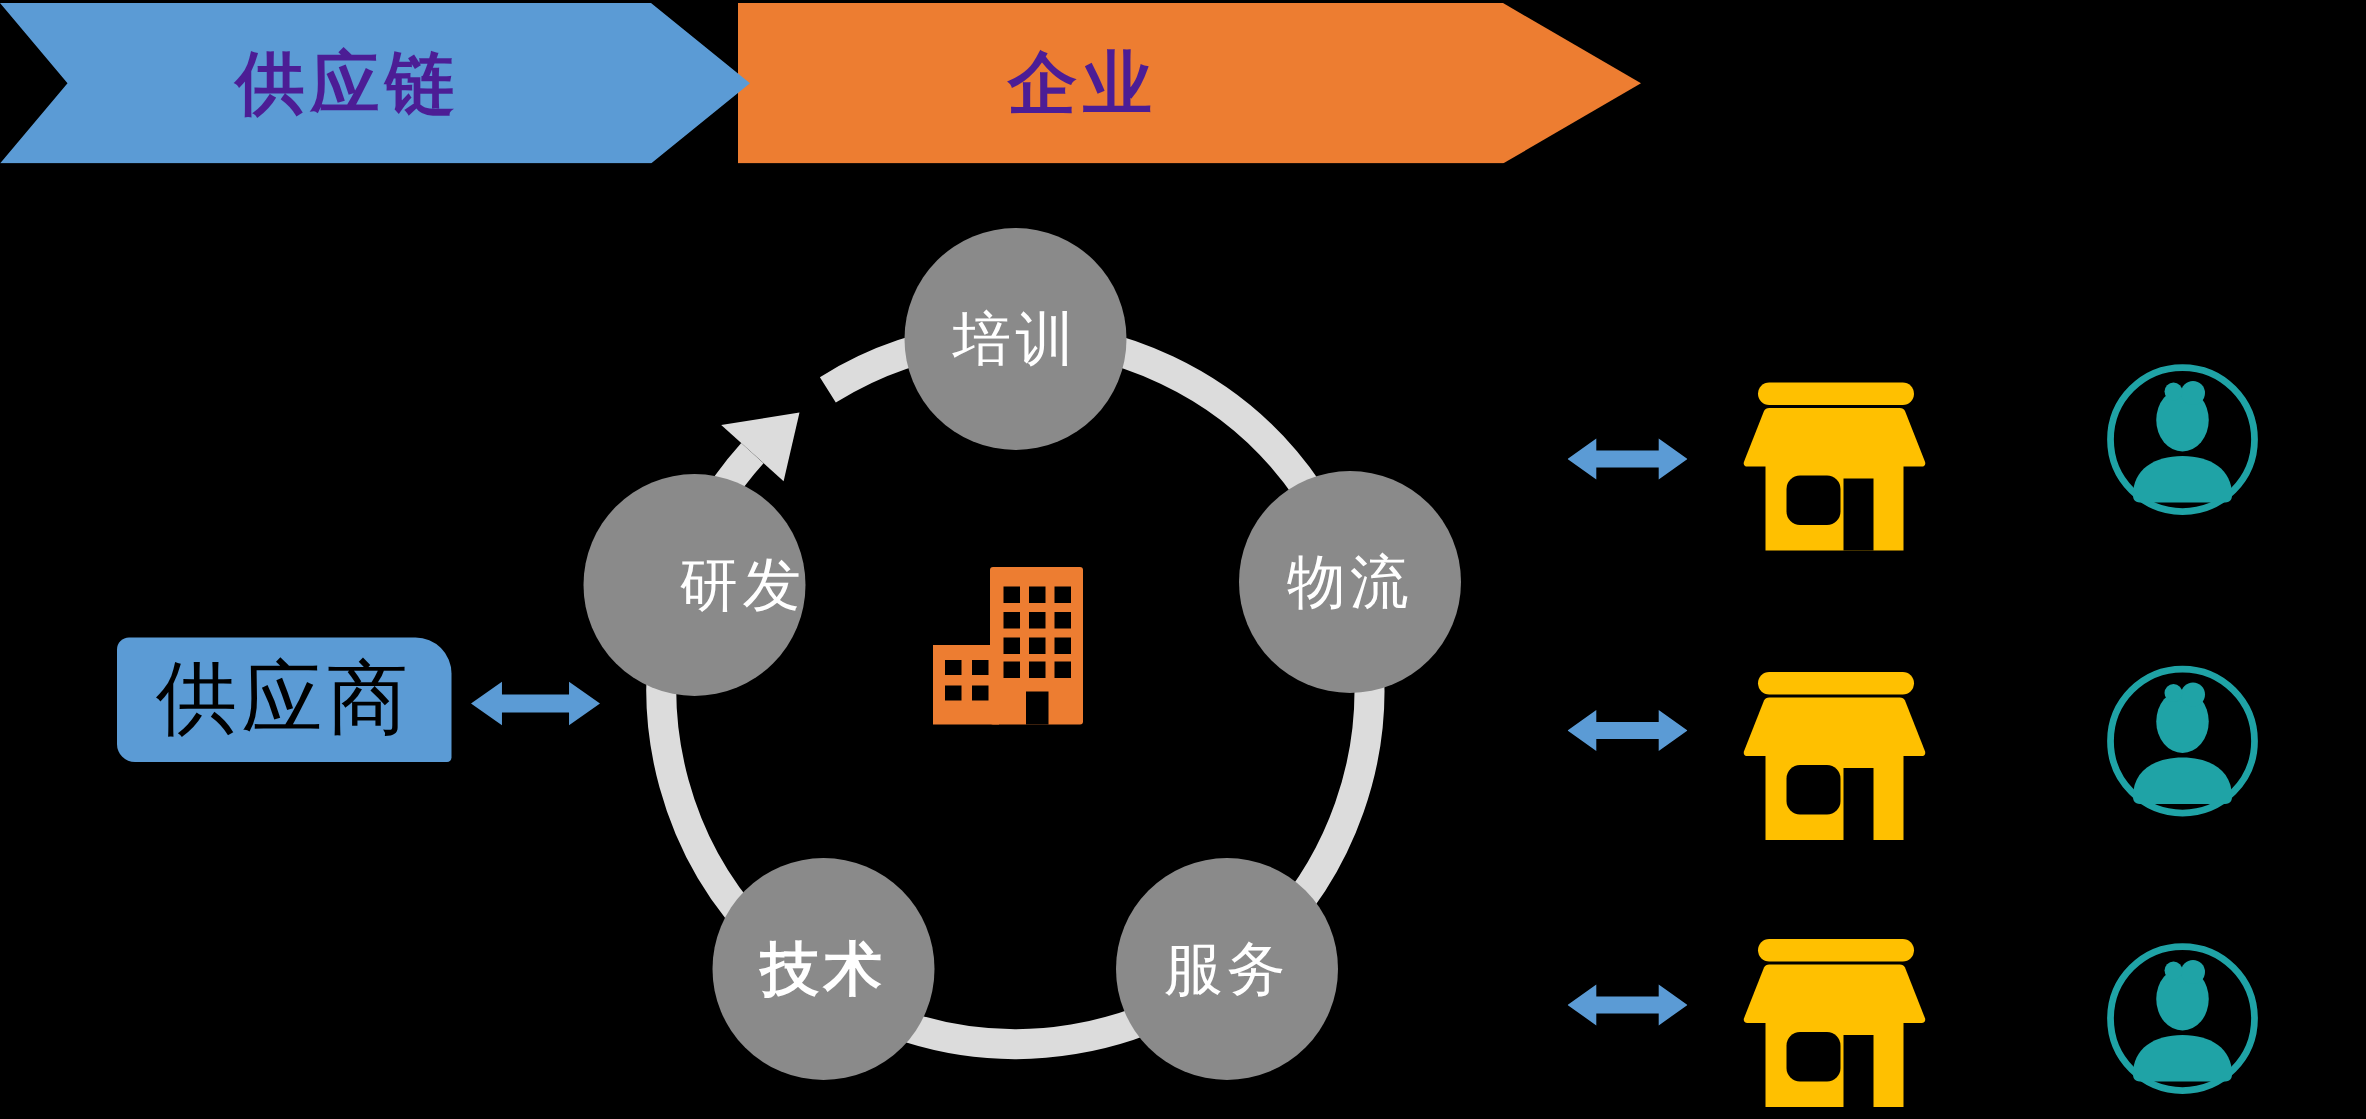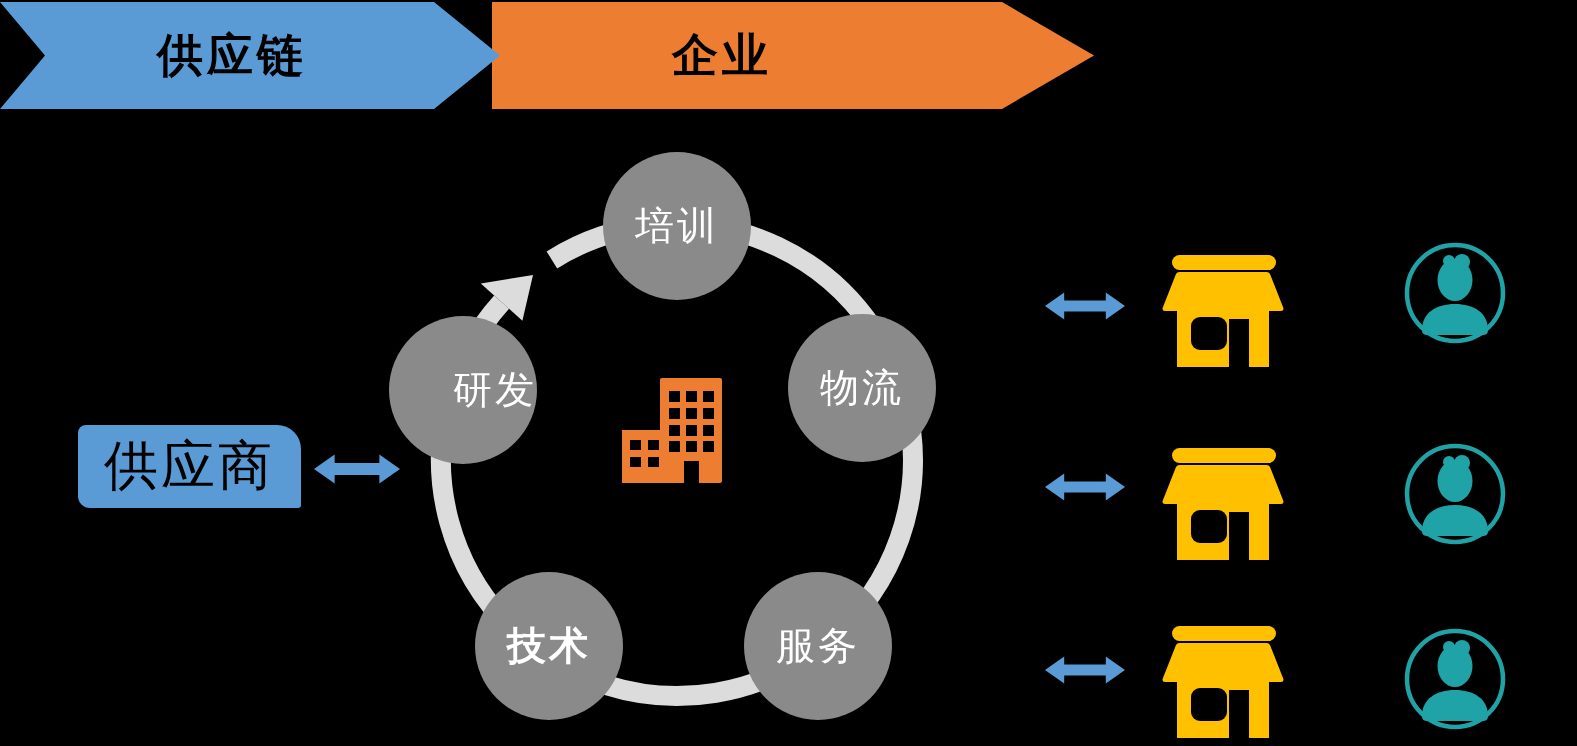--- a/index.html
+++ b/index.html
@@ -2,38 +2,38 @@
 <html><head>
 <meta charset="utf-8">
 <style>
   html,body{margin:0;padding:0;background:#000;}
   .stage{position:relative;width:1577px;height:746px;background:#000;overflow:hidden;
          font-family:"Liberation Sans",sans-serif;}
 
   
   .banner{position:absolute;top:2px;height:107px;}
   .banner span{position:absolute;top:0;height:100%;display:flex;align-items:center;justify-content:center;
-               color:#000000;font-weight:bold;font-size:46px;letter-spacing:4px;}
+               color:#4c1d95;font-weight:bold;font-size:46px;letter-spacing:4px;}
   .banner-blue{left:0;width:500px;background:#5B9BD5;z-index:6;
     clip-path:polygon(0 0,434px 0,500px 53.5px,434px 107px,0 107px,45px 53.5px);}
   .banner-blue span{left:30px;width:404px;}
   .banner-orange{left:492px;width:602px;background:#ED7D31;z-index:5;
     clip-path:polygon(0 0,510px 0,602px 53.5px,510px 107px,0 107px);}
   .banner-orange span{left:0;width:460px;}
   .banner-teal{left:1026px;width:486px;background:#1FA3A6;z-index:4;
     clip-path:polygon(0 0,422px 0,486px 53.5px,422px 107px,0 107px);}
   .banner-teal span{left:0;width:432px;}
 
   
   .ring-svg{position:absolute;left:0;top:0;z-index:1;}
   .node{position:absolute;width:148px;height:148px;border-radius:50%;background:#8A8A8A;z-index:2;
         display:flex;align-items:center;justify-content:center;color:#fff;font-size:39px;
         font-family:"Liberation Serif",serif;letter-spacing:3px;}
   .node-training{left:603px;top:152px;}
-  .node-logistics{left:788px;top:314px;}
+  .node-logistics{left:826px;top:314px;}
   .node-rnd{left:389px;top:316px;justify-content:flex-end;}
   .node-technology{left:475px;top:572px;font-weight:bold;}
   .node-service{left:744px;top:572px;}
 
   
   .supplier-box{position:absolute;left:78px;top:425px;width:223px;height:83px;background:#5B9BD5;
         border-radius:8px 24px 3px 12px;display:flex;align-items:center;justify-content:center;z-index:2;}
   .supplier-box span{color:#000;font-weight:normal;font-size:54px;letter-spacing:3px;}
 
   

